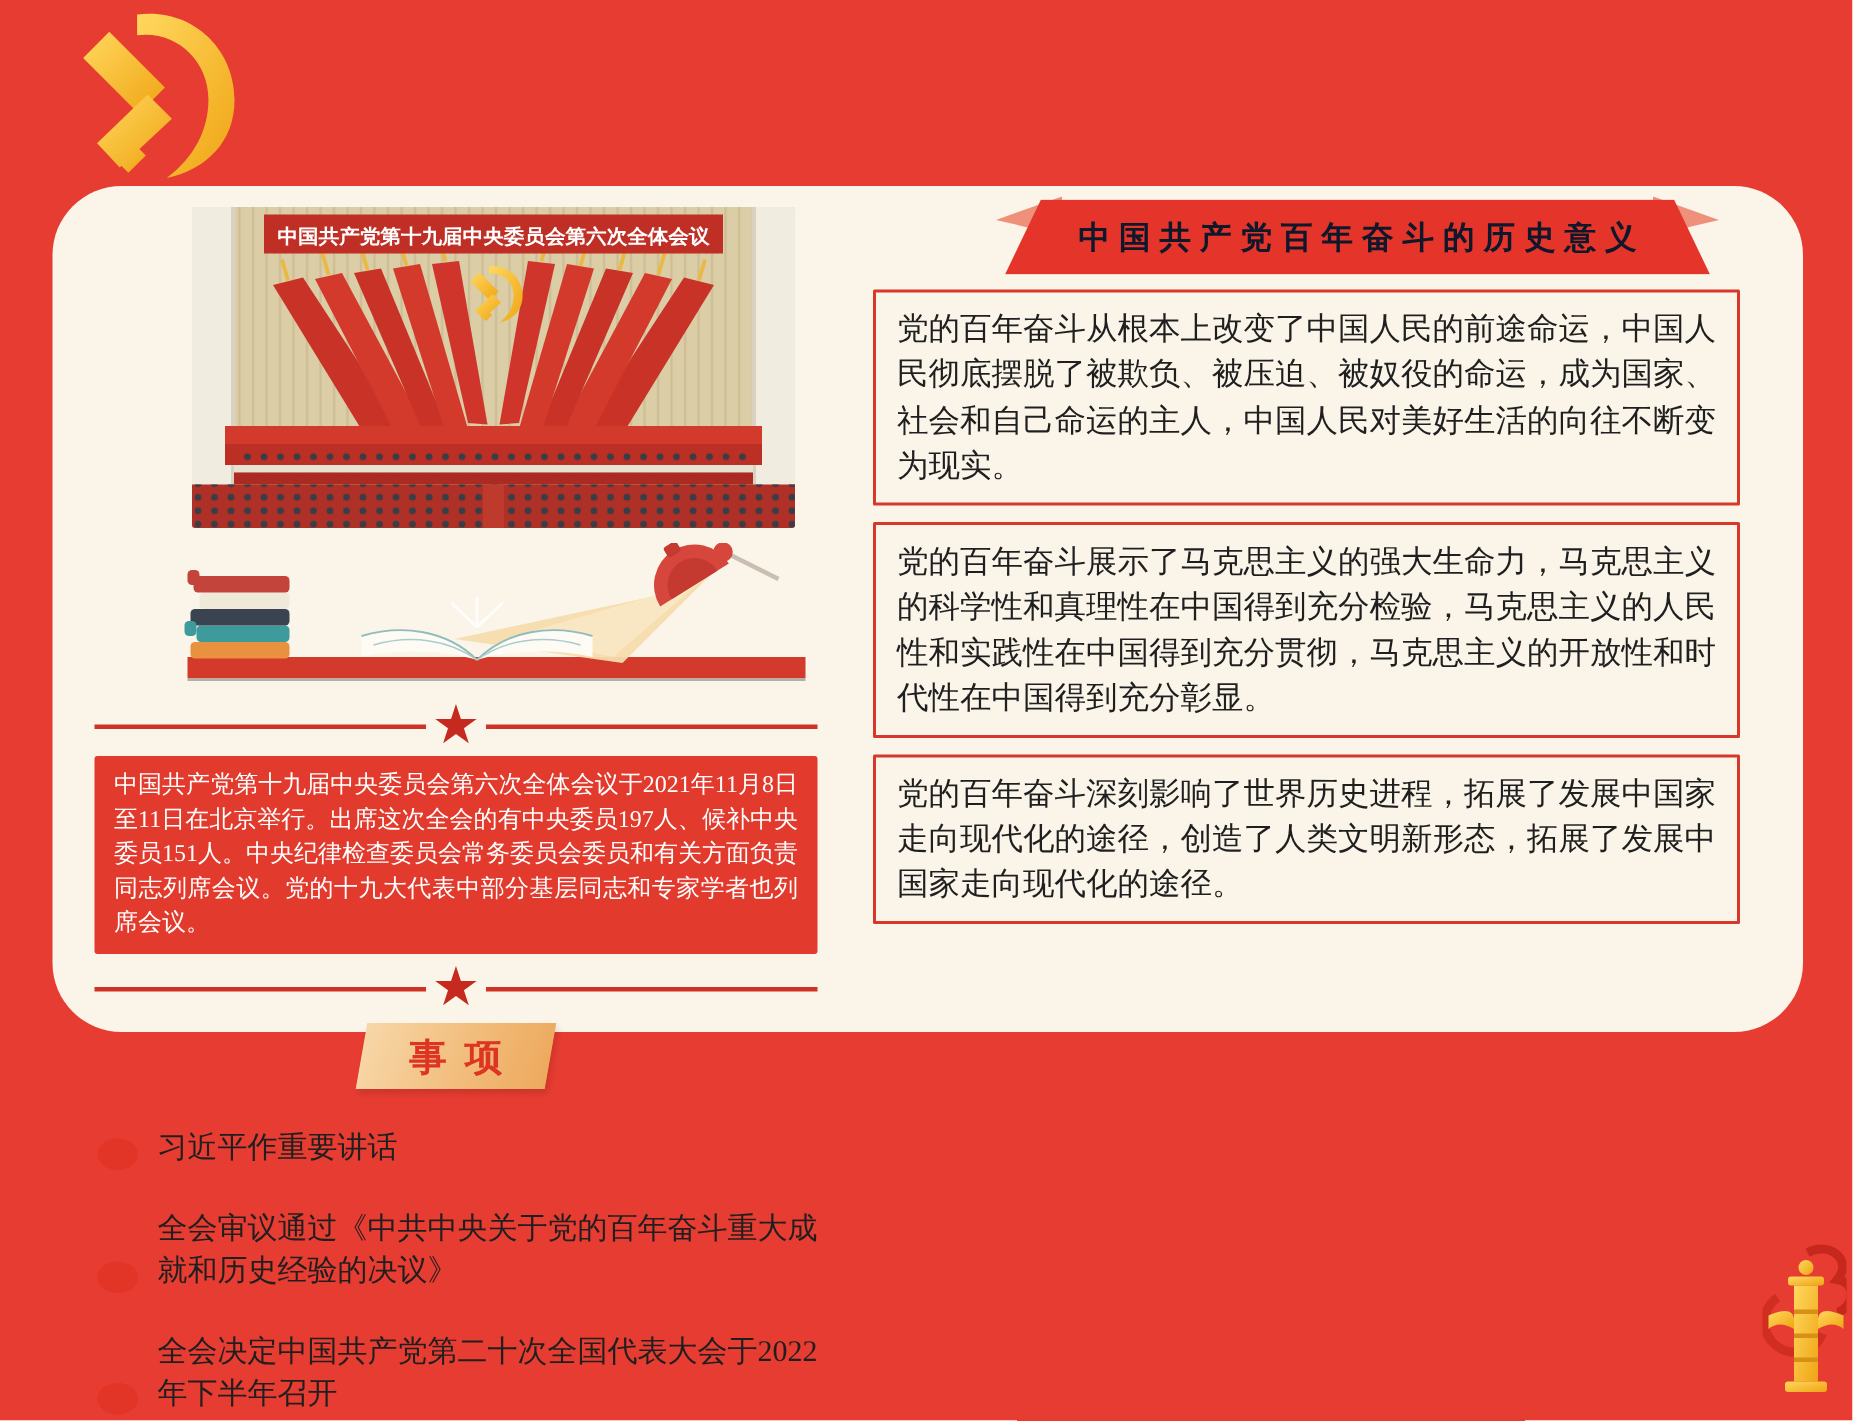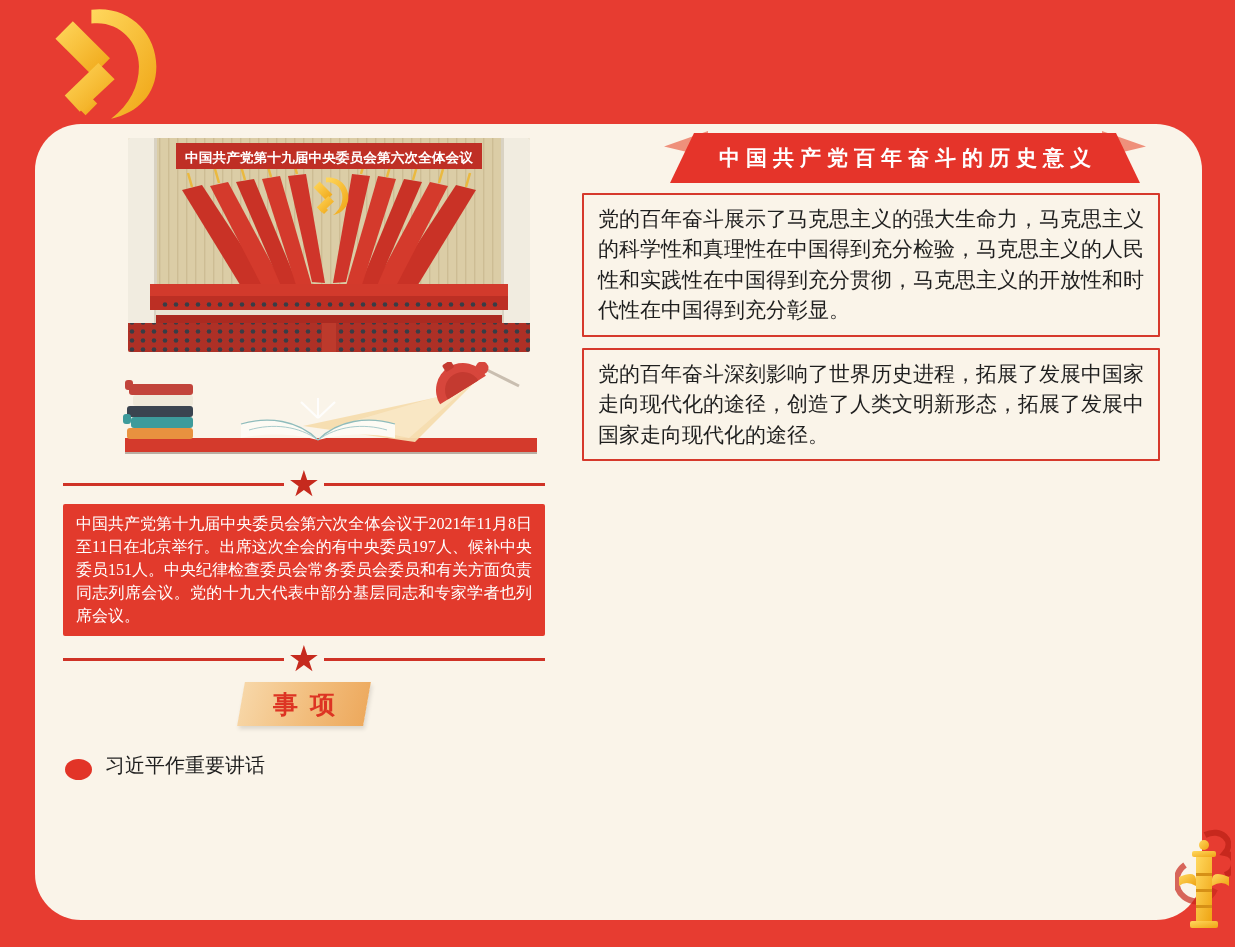--- a/index.html
+++ b/index.html
@@ -12,21 +12,21 @@
   .page-title {
     position:absolute; left:168px; top:0; width:1050px; height:124px;
     display:flex; align-items:center; justify-content:center;
     color:#ffffff; font-size:57px; font-weight:bold; letter-spacing:5px;
     text-shadow:3px 4px 3px rgba(140,15,8,.45);
     white-space:nowrap;
   }
 
   
   .panel {
-    position:absolute; left:35px; top:124px; width:1167px; height:796px;
+    position:absolute; left:35px; top:124px; width:1167px; height:564px;
     background:#faf4e9; border-radius:46px;
   }
 
   
   .left-col { position:absolute; left:28px; top:0; width:482px; height:796px; }
   .photo { display:block; margin:14px 0 0 65px; width:402px; height:214px; border-radius:2px; }
   .illus { display:block; margin-top:10px; width:482px; height:92px; }
 
   .star-divider { display:flex; align-items:center; height:36px; margin-top:12px; }
   .star-divider .line { flex:1; height:3px; background:#cf3226; }
@@ -69,21 +69,21 @@
   .ribbon { position:relative; height:50px; margin:0 20px 10px 88px; }
   .ribbon .fold { position:absolute; background:#ef907b; }
   .ribbon .fold.l { left:-6px; top:-2px; width:44px; height:26px; clip-path:polygon(0 60%,100% 0,100% 100%); }
   .ribbon .fold.r { right:-6px; top:-2px; width:44px; height:26px; clip-path:polygon(0 0,100% 60%,0 100%); }
   .ribbon .band {
     position:absolute; inset:0; background:#e5342a;
     clip-path:polygon(24px 0, calc(100% - 24px) 0, 100% 100%, 0 100%);
     display:flex; align-items:center; justify-content:center;
   }
   .ribbon .band span {
-    color:#ffffff; font-size:21px; font-weight:bold; letter-spacing:6px;
+    color:#0f172a; font-size:21px; font-weight:bold; letter-spacing:6px;
     padding-left:6px; white-space:nowrap;
   }
 
   .pbox {
     border:2px solid #d6392c; background:#faf4e9; margin-bottom:11px;
     padding:9px 14px; font-family:"Liberation Serif","DejaVu Serif",serif;
     color:#1f1f1f; font-size:21px; line-height:1.45; text-align:justify;
     border-radius:1px;
   }
 
@@ -219,31 +219,40 @@
         <div class="badge">
           <span>事项</span>
         </div>
       </div>
 
       <div class="items">
         <div class="item">
           <span class="dot"></span>
           <span class="txt">习近平作重要讲话</span>
         </div>
+        <div class="item">
+          <span class="dot"></span>
+          <span class="txt">全会审议通过《中共中央关于党的百年奋斗重大成就和历史经验的决议》</span>
+        </div>
+        <div class="item">
+          <span class="dot"></span>
+          <span class="txt">全会决定中国共产党第二十次全国代表大会于2022年下半年召开</span>
+        </div>
       </div>
     </section>
 
     <section class="right-col">
       <div class="ribbon">
         <div class="fold l"></div>
         <div class="fold r"></div>
         <div class="band">
           <span>中国共产党百年奋斗的历史意义</span>
         </div>
       </div>
+      <div class="pbox">党的百年奋斗从根本上改变了中国人民的前途命运，中国人民彻底摆脱了被欺负、被压迫、被奴役的命运，成为国家、社会和自己命运的主人，中国人民对美好生活的向往不断变为现实。</div>
       <div class="pbox">党的百年奋斗展示了马克思主义的强大生命力，马克思主义的科学性和真理性在中国得到充分检验，马克思主义的人民性和实践性在中国得到充分贯彻，马克思主义的开放性和时代性在中国得到充分彰显。</div>
       <div class="pbox">党的百年奋斗深刻影响了世界历史进程，拓展了发展中国家走向现代化的途径，创造了人类文明新形态，拓展了发展中国家走向现代化的途径。</div>
     </section>
   </div>
 
   <svg class="corner-decor" viewBox="0 0 56 120">
     <path d="M30 10 c16 -8 30 6 20 18 c12 2 12 18 0 22" stroke="#c1251a" stroke-width="6" fill="none" opacity="0.85"></path>
     <path d="M10 40 a20 20 0 1 0 30 24" stroke="#c8281d" stroke-width="6" fill="none" opacity="0.7"></path>
     <circle cx="29" cy="20" r="5" fill="url(#goldg)"></circle>
     <rect x="17" y="26" width="24" height="6" rx="2" fill="url(#goldg)"></rect>

